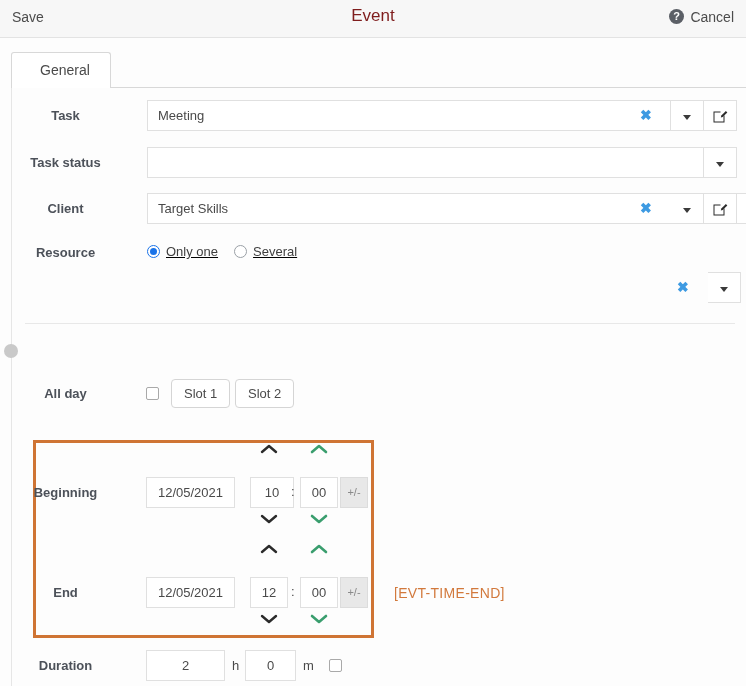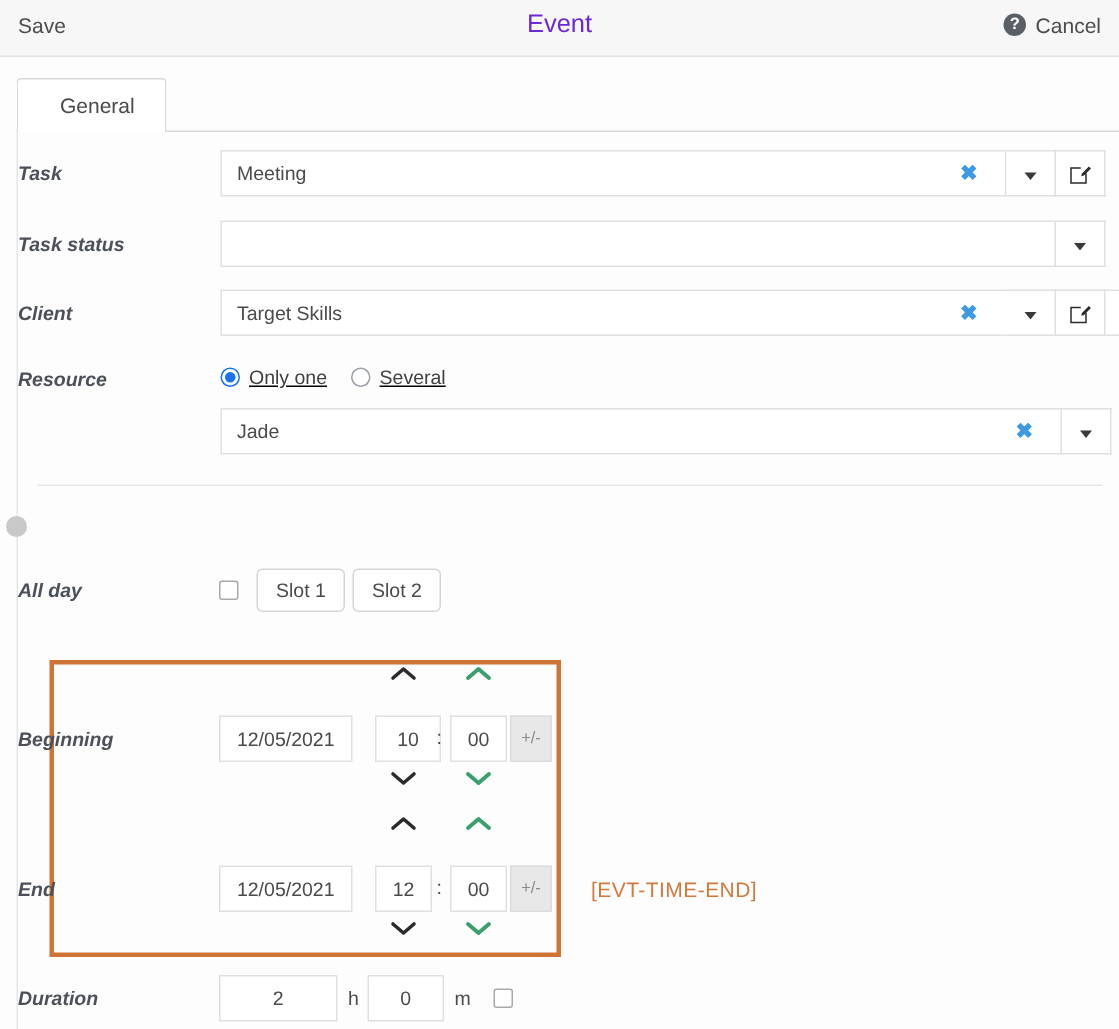--- a/index.html
+++ b/index.html
@@ -24,21 +24,21 @@
     border-bottom: 1px solid #e3e3e3;
   }
   .topbar-save {
     position: absolute; left: 12px; top: 9px;
     font-size: 14px; color: #4c4c4c;
     cursor: pointer;
   }
   .topbar-title {
     position: absolute; left: 0; top: 6px;
     width: 746px; text-align: center;
-    font-size: 17px; color: #6d28d9;
+    font-size: 17px; color: #7f1d1d;
   }
   .topbar-cancel {
     position: absolute; right: 12px; top: 9px;
     font-size: 14px; color: #4c4c4c;
     cursor: pointer;
   }
   .help-icon {
     position: absolute; right: 62px; top: 9px;
     width: 15px; height: 15px; border-radius: 50%;
     background: #5b5f66; color: #ffffff;
@@ -74,22 +74,22 @@
   .left-dot {
     position: absolute; left: -8px; top: 256px;
     width: 14px; height: 14px; border-radius: 50%;
     background: #c9c9c9;
   }
 
   
   .row { position: absolute; left: 0; width: 735px; }
   .lbl {
     position: absolute; left: 0; width: 107px;
-    text-align: left;
-    font-size: 13px; font-weight: bold; color: #4c5159; font-style: italic;
+    text-align: center;
+    font-size: 13px; font-weight: bold; color: #4c5159;
   }
 
   
   .field {
     position: absolute;
     height: 31px;
     background: #ffffff;
     border: 1px solid #e0e0e0;
     font-size: 13px; color: #4a4a4a;
     padding: 0 10px;
@@ -270,21 +270,20 @@
       <div class="lbl" style="top:5px;">Resource</div>
       <div class="radio-wrap" style="left:135px;top:4px;text-decoration:underline;">
         <span class="radio on"></span>
         <span class="radio-lbl">Only one</span>
         <span class="radio"></span>
         <span class="radio-lbl">Several</span>
       </div>
     </div>
 
     <div class="row" style="top:184px;height:31px;">
-      <div class="field" style="left:135px;width:561px;">Jade</div>
       <div class="clear-x" style="left:665px;">✖</div>
       <div class="caret-btn" style="left:696px;"></div>
     </div>
 
     <div class="divider"></div>
 
 
     <div class="row" style="top:291px;height:29px;">
       <div class="lbl" style="top:7px;">All day</div>
       <div class="cbox" style="left:134px;top:8px;"></div>

